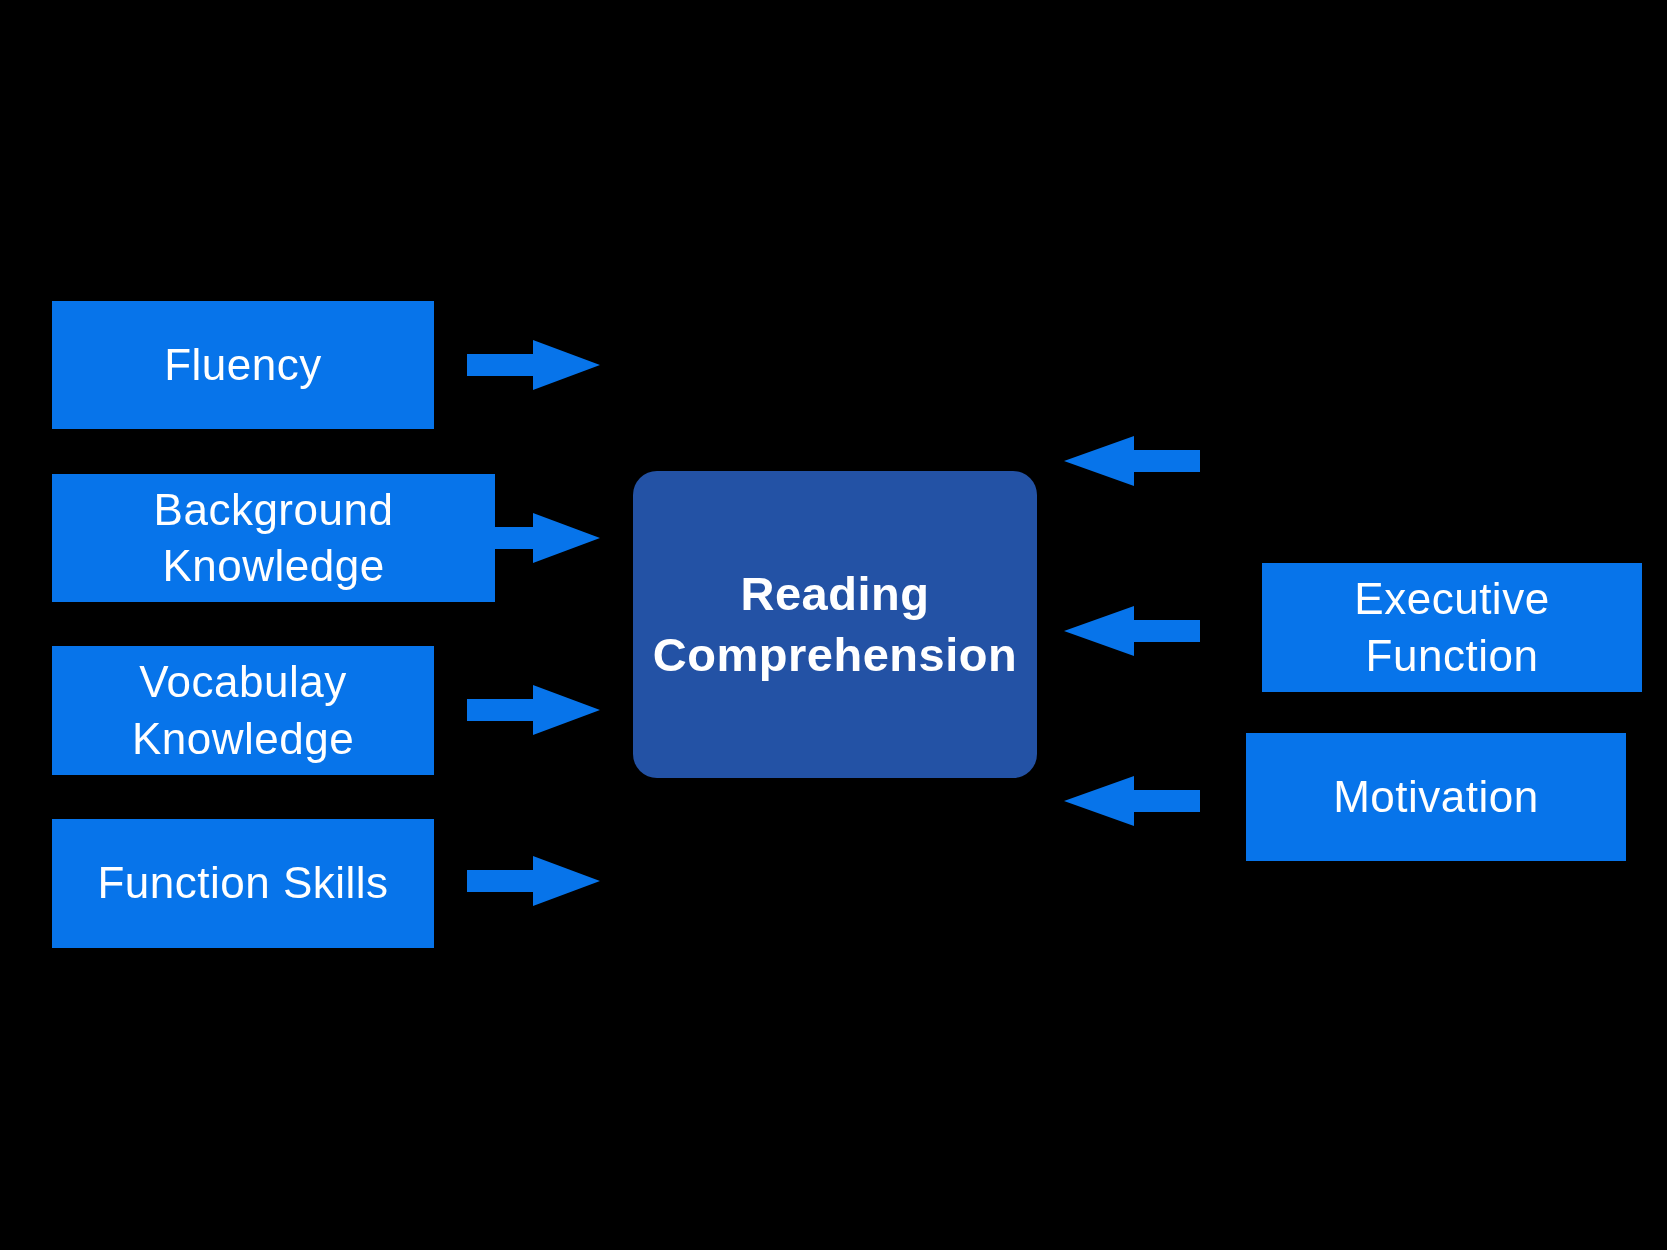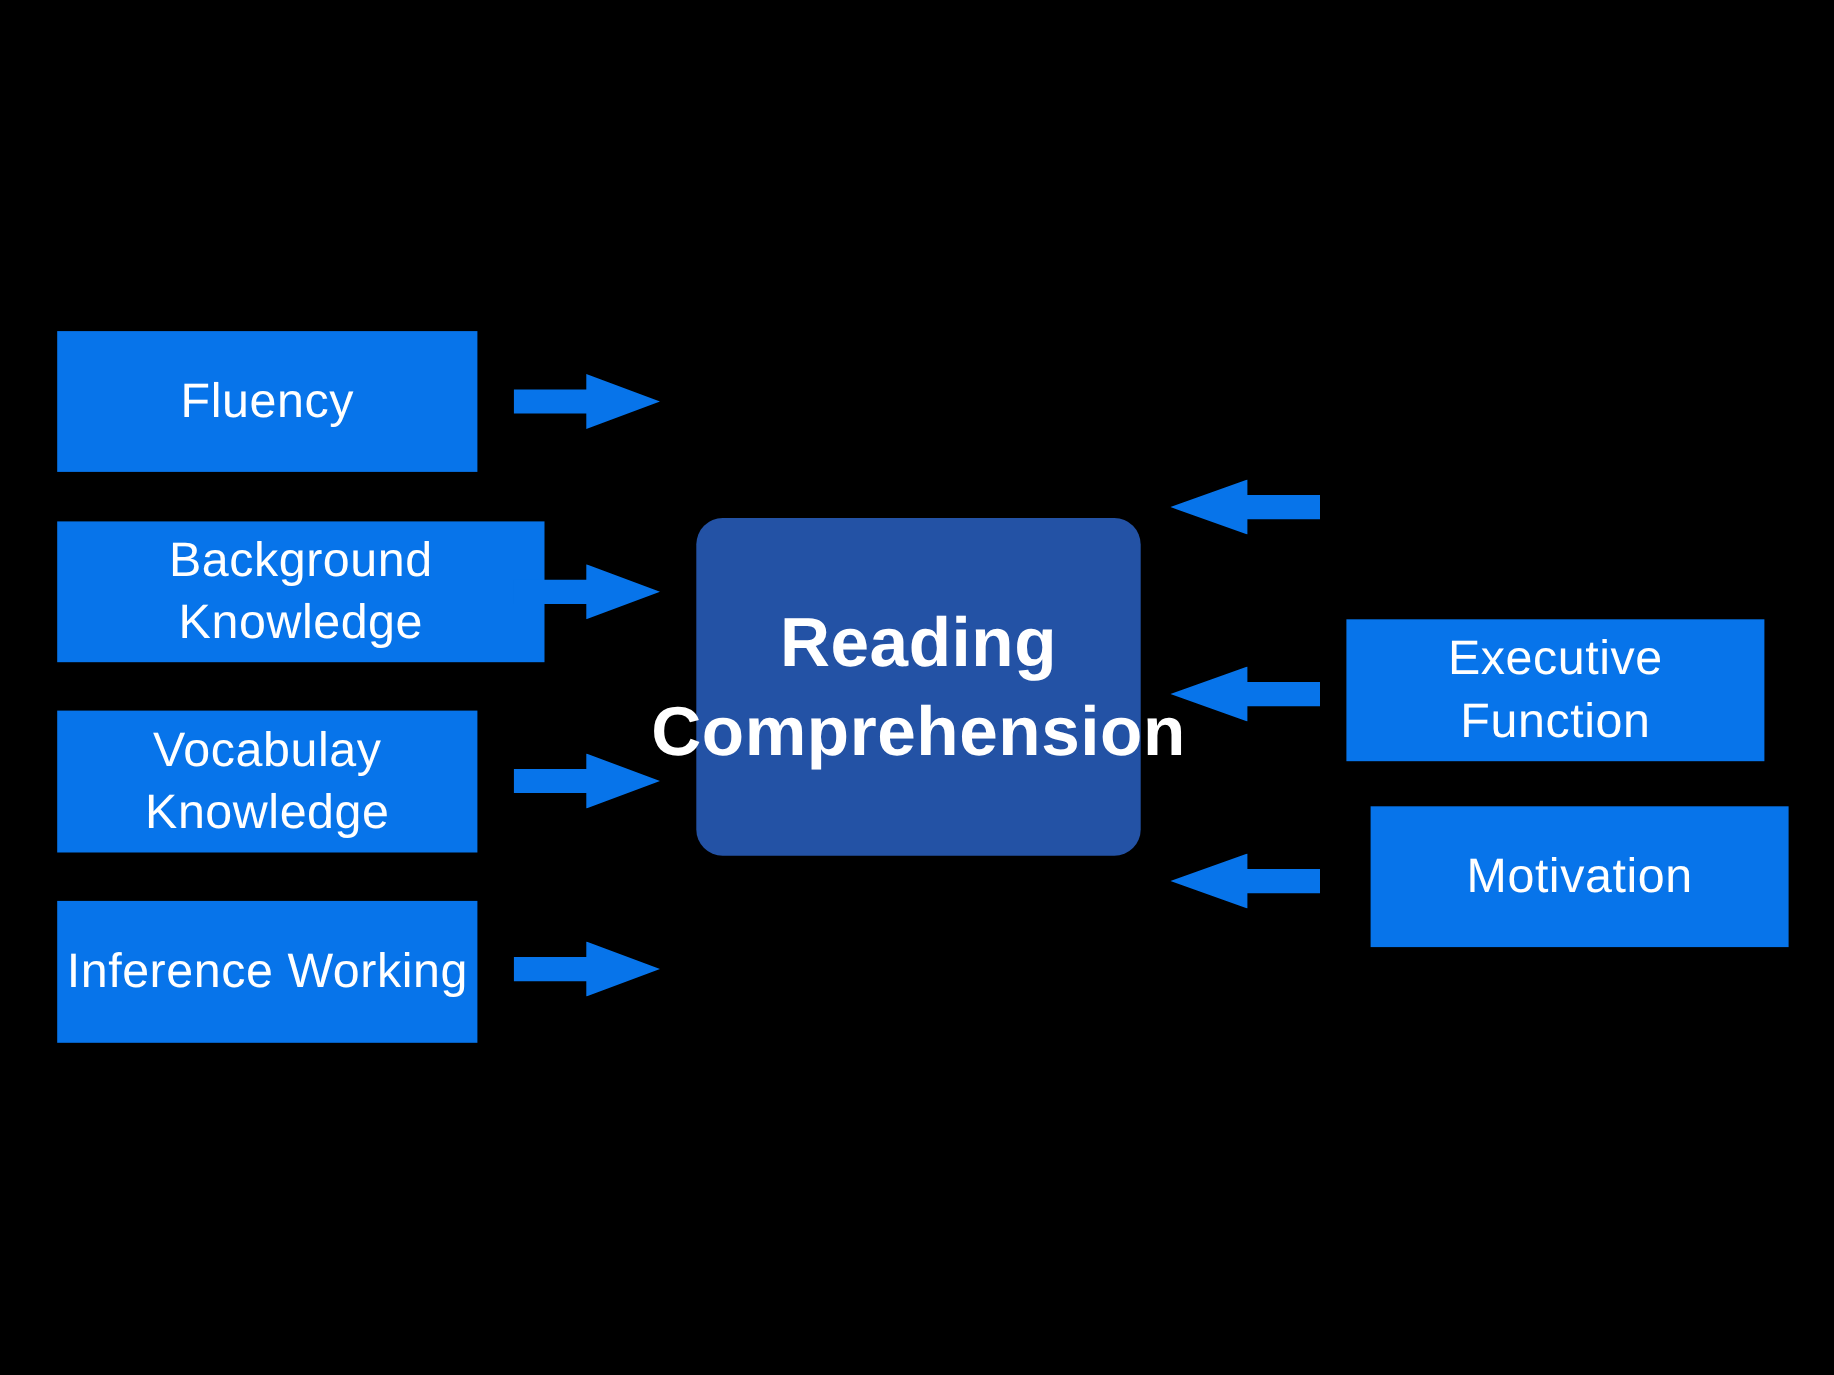--- a/index.html
+++ b/index.html
@@ -31,31 +31,31 @@
     font-weight: 500;
     line-height: 1.28;
   }
   .node .label {
     white-space: pre-line;
     letter-spacing: 0.5px;
   }
   .node.center-node {
     background: var(--center-blue, #2352a5);
     border-radius: 24px;
-    font-size: 63px;
+    font-size: 47px;
     font-weight: 700;
   }
   
   .n-fluency    { left: 52px;  top: 301px; width: 382px; height: 128px; }
   .n-background { left: 52px;  top: 474px; width: 443px; height: 128px; }
   .n-vocab      { left: 52px;  top: 646px; width: 382px; height: 129px; }
   .n-inference  { left: 52px;  top: 819px; width: 382px; height: 129px; }
   
   .n-working    { left: 1246px; top: 389px; width: 380px; height: 127px; }
-  .n-executive  { left: 1224px; top: 563px; width: 380px; height: 129px; }
+  .n-executive  { left: 1262px; top: 563px; width: 380px; height: 129px; }
   .n-motivation { left: 1246px; top: 733px; width: 380px; height: 128px; text-align: right; }
   
   .n-center     { left: 633px; top: 471px; width: 404px; height: 307px; }
 
   .arrow {
     position: absolute;
     display: block;
   }
   .arrow polygon {
     fill: var(--node-blue, #0774ea);
@@ -80,21 +80,21 @@
   </div>
   <div class="node n-background">
     <span class="label">Background
 Knowledge</span>
   </div>
   <div class="node n-vocab">
     <span class="label">Vocabulay
 Knowledge</span>
   </div>
   <div class="node n-inference">
-    <span class="label">Inference Working</span>
+    <span class="label">Function Skills</span>
   </div>
 
   <div class="node center-node n-center">
     <span class="label">Reading
 Comprehension</span>
   </div>
 
   <div class="node n-executive">
     <span class="label">Executive
 Function</span>

